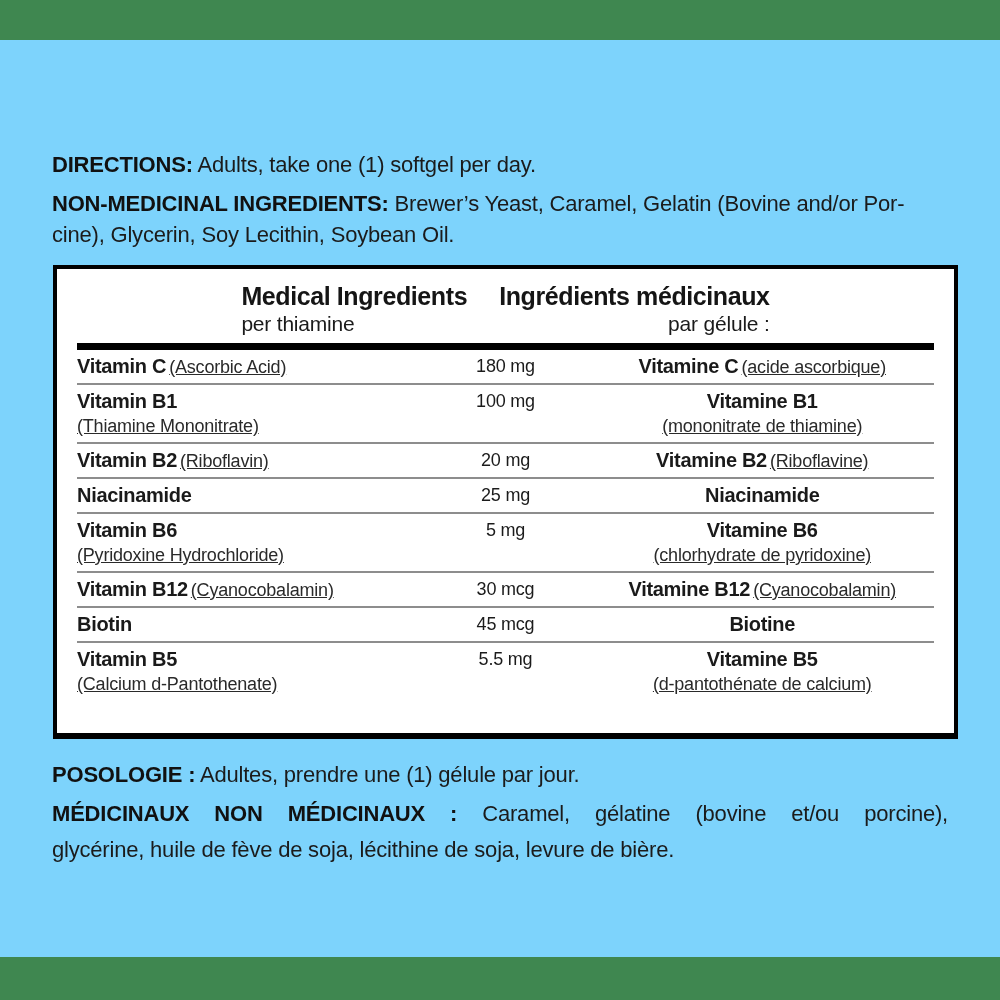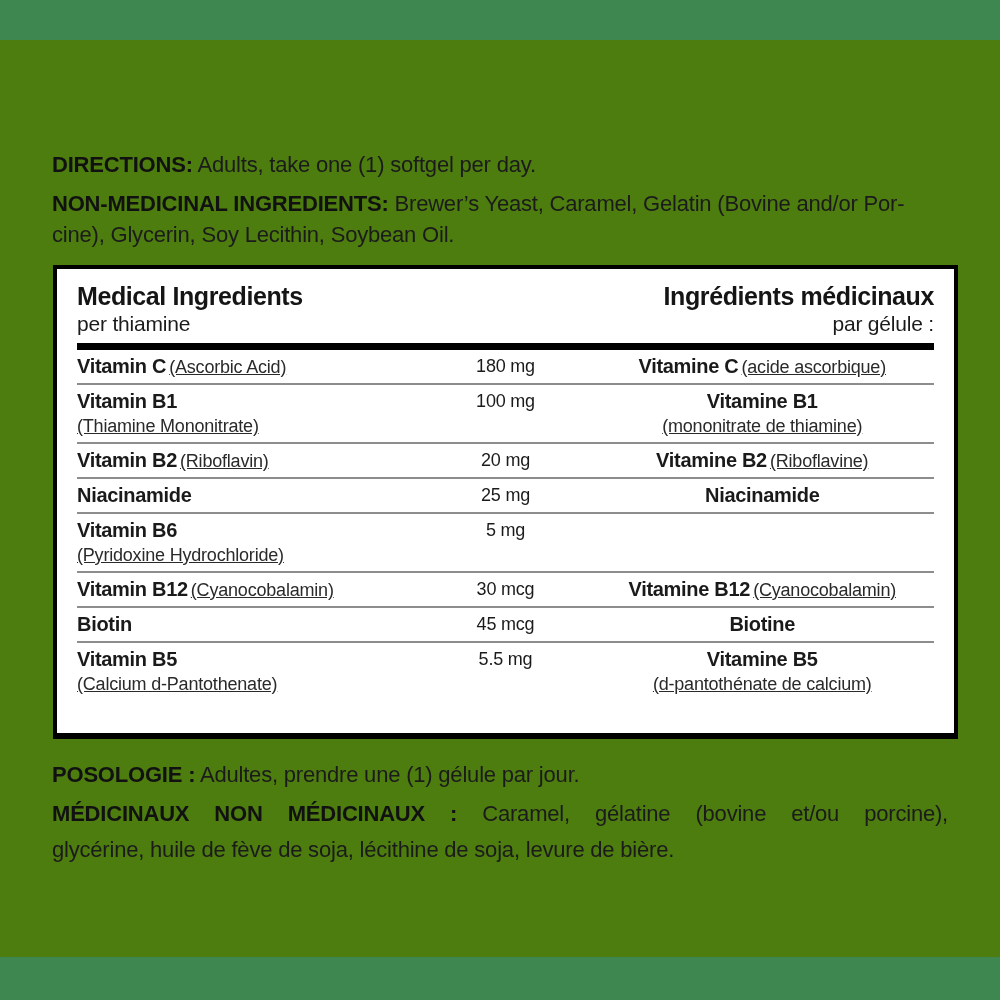--- a/index.html
+++ b/index.html
@@ -6,21 +6,21 @@
   body {
     width: 1000px; height: 1000px;
     background: #ffffff;
     font-family: "Liberation Sans", sans-serif;
     color: #1b1b1b;
   }
   .label-page {
     position: relative;
     width: 1000px; height: 1000px;
     overflow: hidden;
-    background: #4d7c0f;
+    background: #7dd3fc;
     letter-spacing: -0.2px;
   }
   .color-bar {
     position: absolute; left: 0; right: 0;
     background: #3f8750;
   }
   .color-bar.top { top: 0; height: 40px; }
   .color-bar.bottom { top: 957px; height: 43px; }
 
   .para { position: absolute; left: 52px; right: 52px; margin: 0; }
@@ -33,21 +33,21 @@
   .ing-table {
     position: absolute;
     left: 53px; top: 265px;
     width: 905px; height: 474px;
     box-sizing: border-box;
     border: 4px solid #000;
     border-bottom-width: 6px;
     background: #fff;
   }
   .tbl-head {
-    display: flex; justify-content: space-between; align-items: flex-start;
+    display: flex; justify-content: center; align-items: flex-start;
     padding: 13px 20px 5px 20px;
   }
   .tbl-head h2 {
     margin: 0; font-size: 25px; line-height: 29px;
     font-weight: bold; letter-spacing: -0.4px; color: #151515;
   }
   .tbl-head .sub { font-size: 21px; line-height: 24px; margin-top: 1px; color: #1b1b1b; }
   .head-fr { text-align: right; margin-left: 32px; }
   .thick-rule { height: 7px; background: #000; margin: 2px 20px 0 20px; }
 
@@ -126,20 +126,21 @@
       <div class="row">
         <div class="cell-left"><span class="nm">Niacinamide</span></div>
         <div class="cell-mid"><span class="amt">25 mg</span></div>
         <div class="cell-right"><span class="nm">Niacinamide</span></div>
       </div>
 
 
       <div class="row">
         <div class="cell-left"><span class="nm">Vitamin B6</span><span class="det stacked">(Pyridoxine Hydrochloride)</span></div>
         <div class="cell-mid"><span class="amt">5 mg</span></div>
+        <div class="cell-right"><span class="nm">Vitamine B6</span><span class="det stacked">(chlorhydrate de pyridoxine)</span></div>
       </div>
 
       <div class="row">
         <div class="cell-left"><span class="nm">Vitamin B12</span><span class="det inline">(Cyanocobalamin)</span></div>
         <div class="cell-mid"><span class="amt">30 mcg</span></div>
         <div class="cell-right"><span class="nm">Vitamine B12</span><span class="det inline">(Cyanocobalamin)</span></div>
       </div>
 
       <div class="row">
         <div class="cell-left"><span class="nm">Biotin</span></div>

